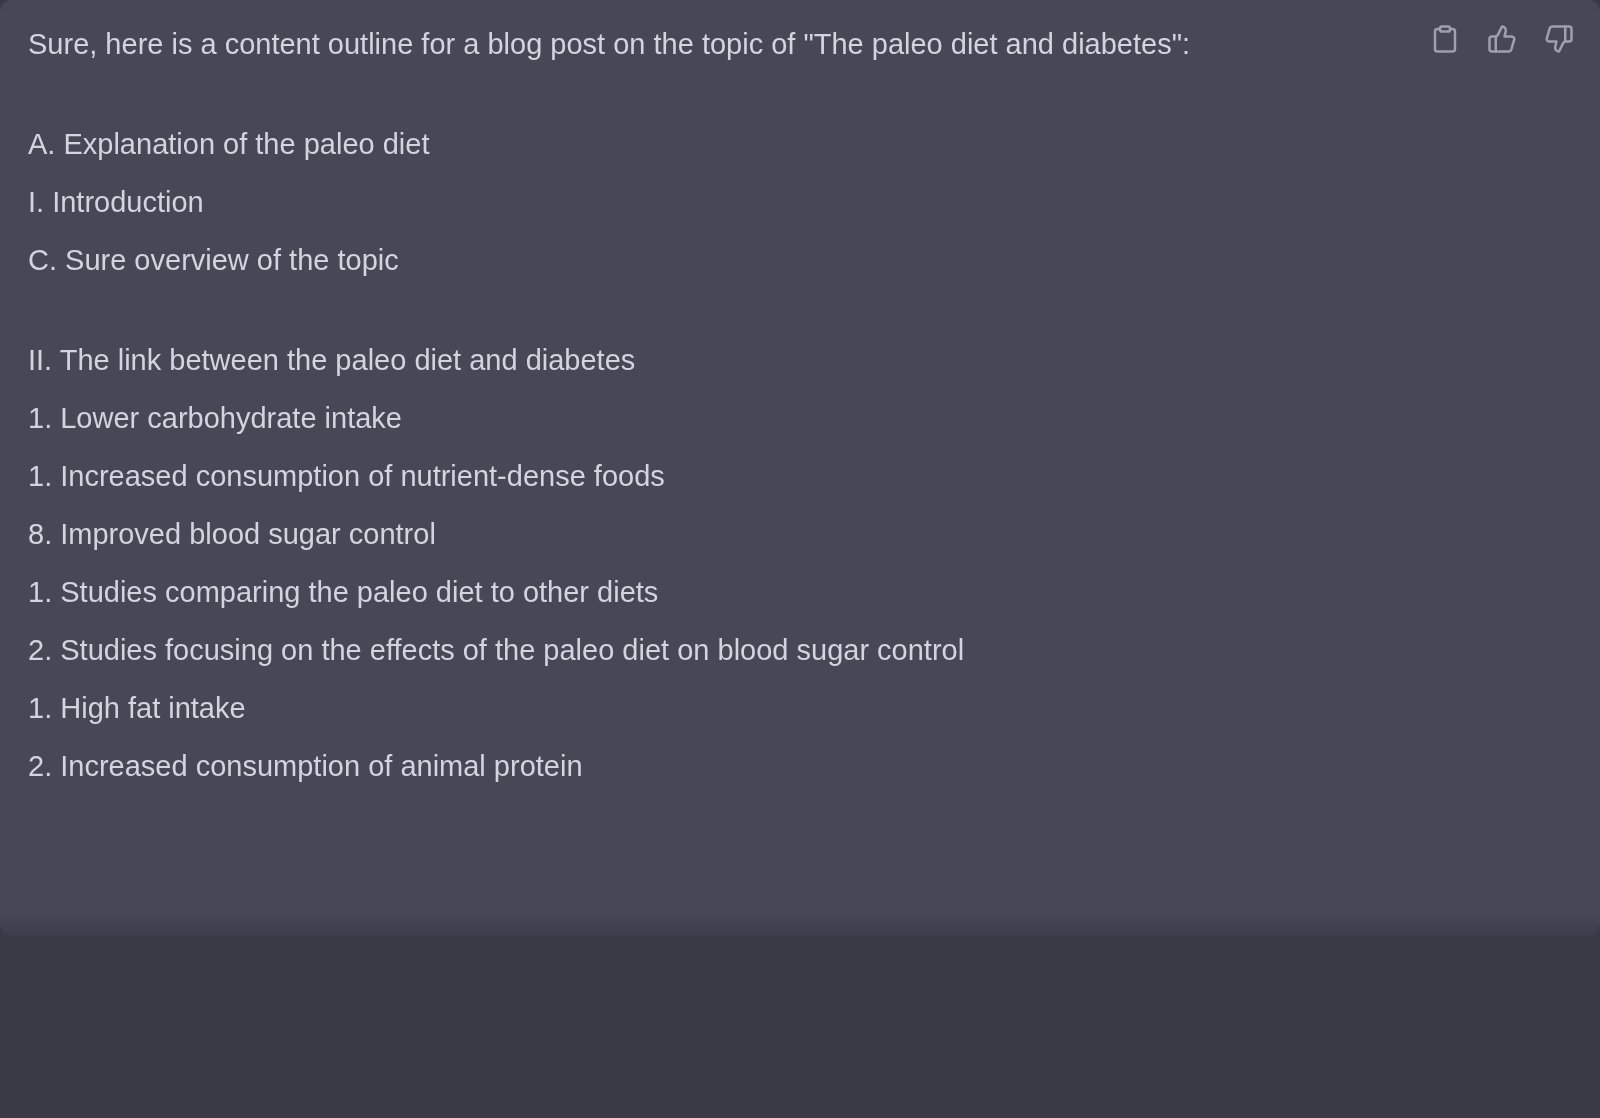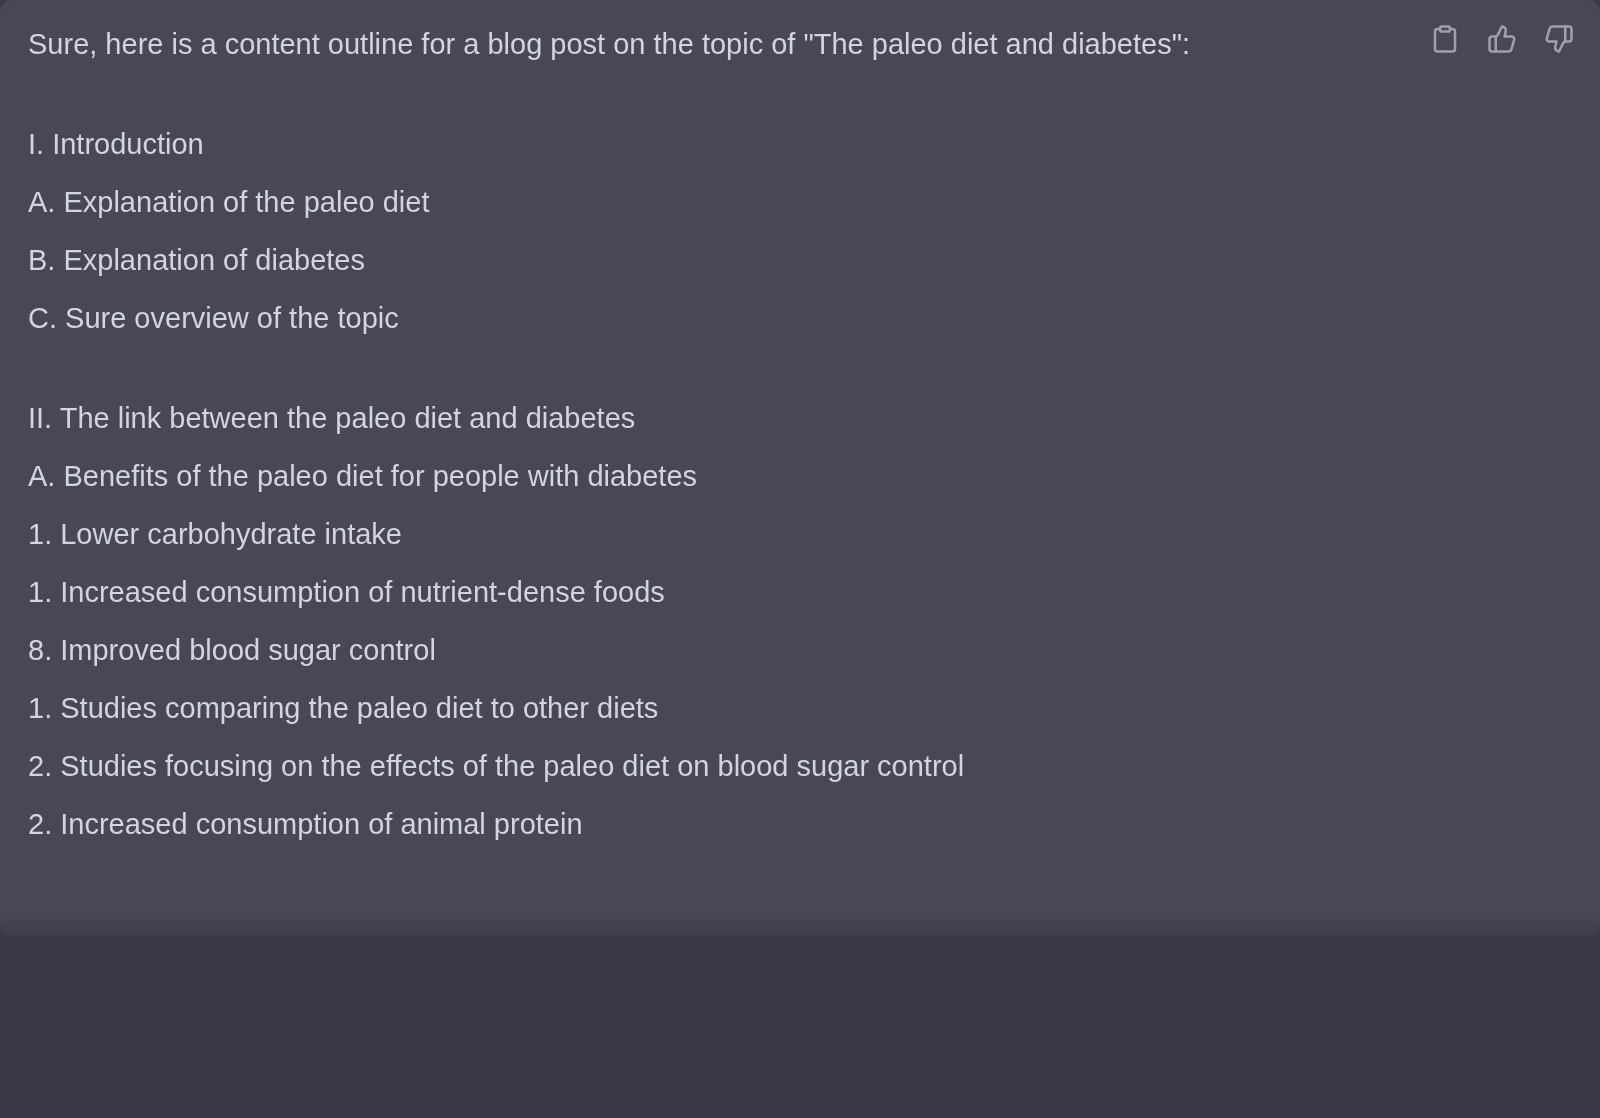--- a/index.html
+++ b/index.html
@@ -95,31 +95,30 @@
           <path d="M17 14V2"></path>
           <path d="M9 18.12 10 14H4.17a2 2 0 0 1-1.92-2.56l2.33-8A2 2 0 0 1 6.5 2H20a2 2 0 0 1 2 2v8a2 2 0 0 1-2 2h-2.76a2 2 0 0 0-1.79 1.11L12 22a3.13 3.13 0 0 1-3-3.88Z"></path>
         </svg>
       </span>
     </button>
   </div>
 
   <p class="group-end">Sure, here is a content outline for a blog post on the topic of "The paleo diet and diabetes":</p>
 
   <div>
+    <p>A. Explanation of the paleo diet</p>
     <p>I. Introduction</p>
-    <p>A. Explanation of the paleo diet</p>
-    <p>B. Explanation of diabetes</p>
     <p class="group-end">C. Sure overview of the topic</p>
   </div>
 
   <div>
     <p>II. The link between the paleo diet and diabetes</p>
-    <p>A. Benefits of the paleo diet for people with diabetes</p>
     <p>1. Lower carbohydrate intake</p>
     <p>1. Increased consumption of nutrient-dense foods</p>
     <p>8. Improved blood sugar control</p>
     <p>1. Studies comparing the paleo diet to other diets</p>
     <p>2. Studies focusing on the effects of the paleo diet on blood sugar control</p>
+    <p>1. High fat intake</p>
     <p>2. Increased consumption of animal protein</p>
   </div>
 
   <div class="bottom-fade"></div>
 </div>
 
 </body></html>

